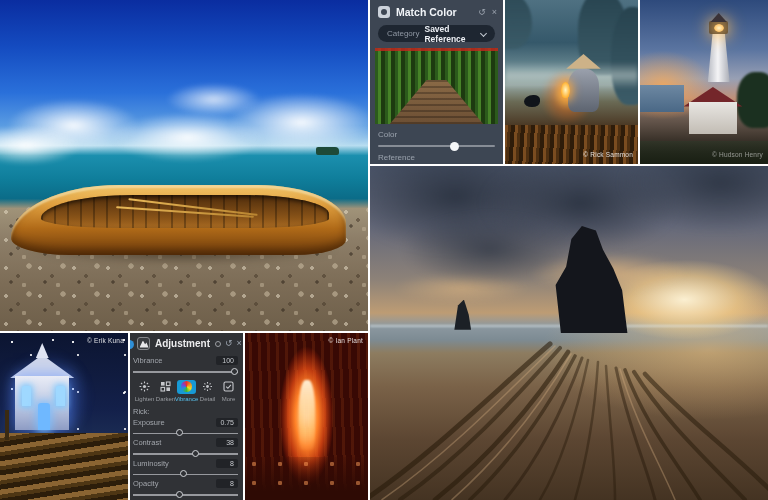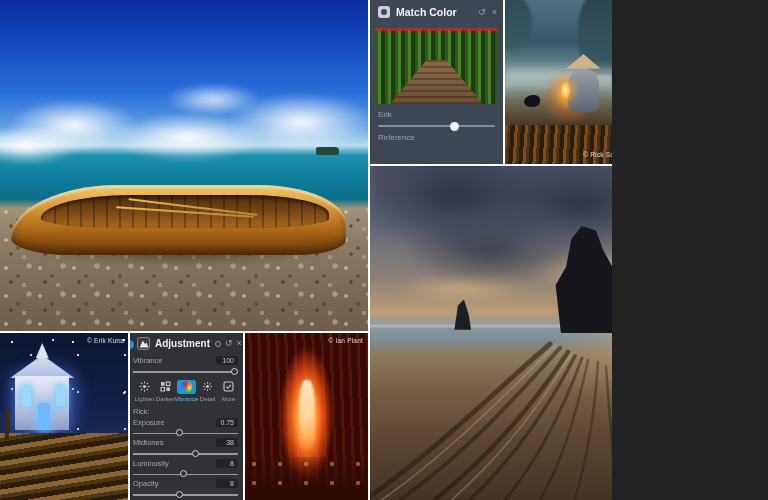--- a/index.html
+++ b/index.html
@@ -1,18 +1,18 @@
 <!DOCTYPE html>
 <html><head>
 <meta charset="utf-8">
 <style>
   * { margin:0; padding:0; box-sizing:border-box; }
   html,body { background:#222; }
   body { font-family:"Liberation Sans","DejaVu Sans",sans-serif; }
-  #stage { position:relative; width:612px; height:500px; background:#fff; overflow:hidden; }
+  #stage { position:relative; width:768px; height:500px; background:#fff; overflow:hidden; }
   .tile { position:absolute; overflow:hidden; }
 
   
   #tile-boat { left:0; top:0; width:368px; height:331px;
     background:linear-gradient(180deg,#0a2da0 0%,#144bc0 14%,#2a70da 28%,#5a9ce2 38%,#b8ddf0 44%,#1b8fae 47%,#0f7e9b 54%,#0b6c88 60%,#a09379 63%,#8d7e68 72%,#7c6c56 86%,#6e5f4a 100%); }
   .cloud { position:absolute; border-radius:50%; background:radial-gradient(closest-side,rgba(255,255,255,.95),rgba(255,255,255,0)); filter:blur(2px); }
   #tile-boat .cloud:nth-child(1){ left:2%; top:30%; width:36%; height:16%; }
   #tile-boat .cloud:nth-child(2){ left:30%; top:34%; width:42%; height:15%; }
   #tile-boat .cloud:nth-child(3){ left:62%; top:28%; width:40%; height:18%; }
   #tile-boat .cloud:nth-child(4){ left:-8%; top:38%; width:30%; height:12%; }
@@ -196,24 +196,29 @@
     </div>
   </div>
 
   <div class="tile" id="tile-match">
     <div class="mc-header">
       <div class="mc-icon"></div>
       <div class="mc-title">Match Color</div>
       <span class="panel-glyph">↺</span>
       <span class="panel-glyph">×</span>
     </div>
+    <div class="mc-pill">
+      <span class="mc-cat-label">Category</span>
+      <span class="mc-cat-value">Saved Reference</span>
+      <span class="chev"></span>
+    </div>
     <div class="mc-thumb">
       <div class="mc-path"></div>
     </div>
-    <div class="mc-label">Erik</div>
+    <div class="mc-label">Color</div>
     <div class="mc-track">
       <span class="mc-knob" style="left: calc(65% - 4px);"></span>
     </div>
     <div class="mc-label">Reference</div>
   </div>
 
   <div class="tile" id="tile-fisherman">
     <div class="karst k3"></div>
     <div class="karst k1"></div>
     <div class="karst k2"></div>
@@ -324,21 +329,21 @@
         <span class="adj-label">Exposure</span>
         <span class="adj-val">0.75</span>
       </div>
     </div>
     <div class="adj-track">
       <span class="adj-knob" style="left: calc(45% - 4px);"></span>
     </div>
 
     <div class="adj-srow">
       <div class="top">
-        <span class="adj-label">Midtones</span>
+        <span class="adj-label">Contrast</span>
         <span class="adj-val">38</span>
       </div>
     </div>
     <div class="adj-track">
       <span class="adj-knob" style="left: calc(60% - 4px);"></span>
     </div>
 
     <div class="adj-srow">
       <div class="top">
         <span class="adj-label">Luminosity</span>

